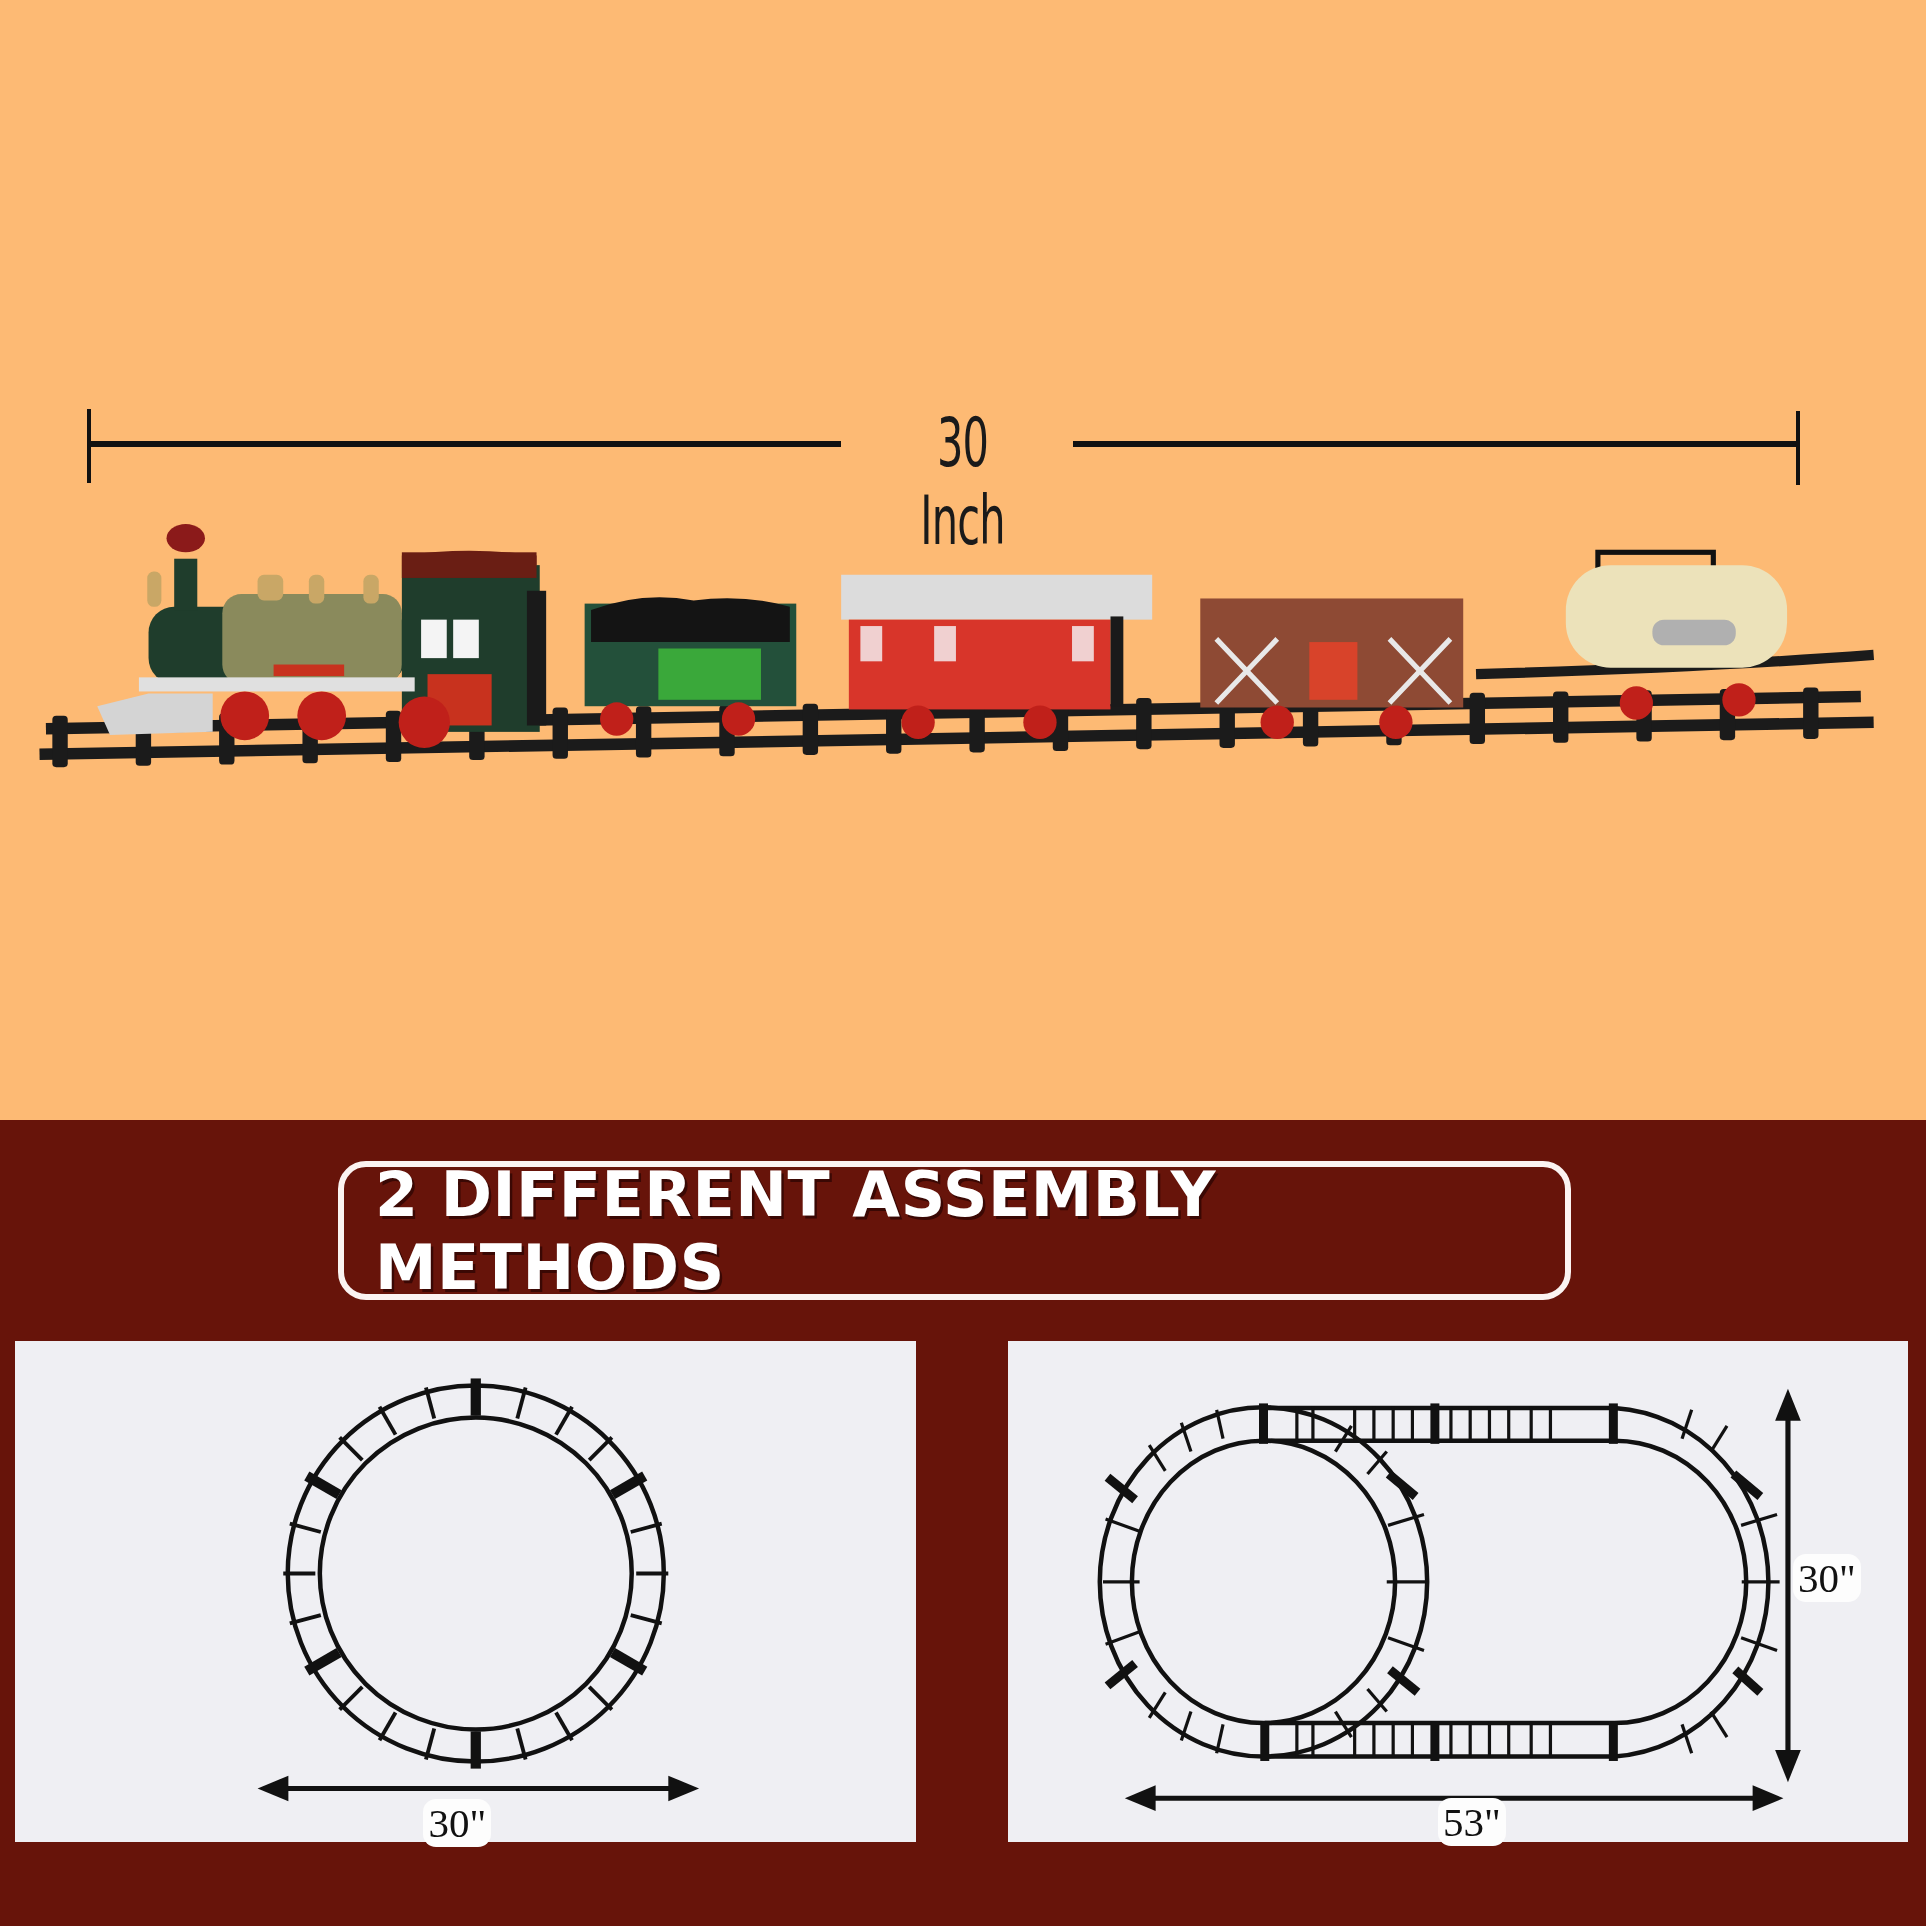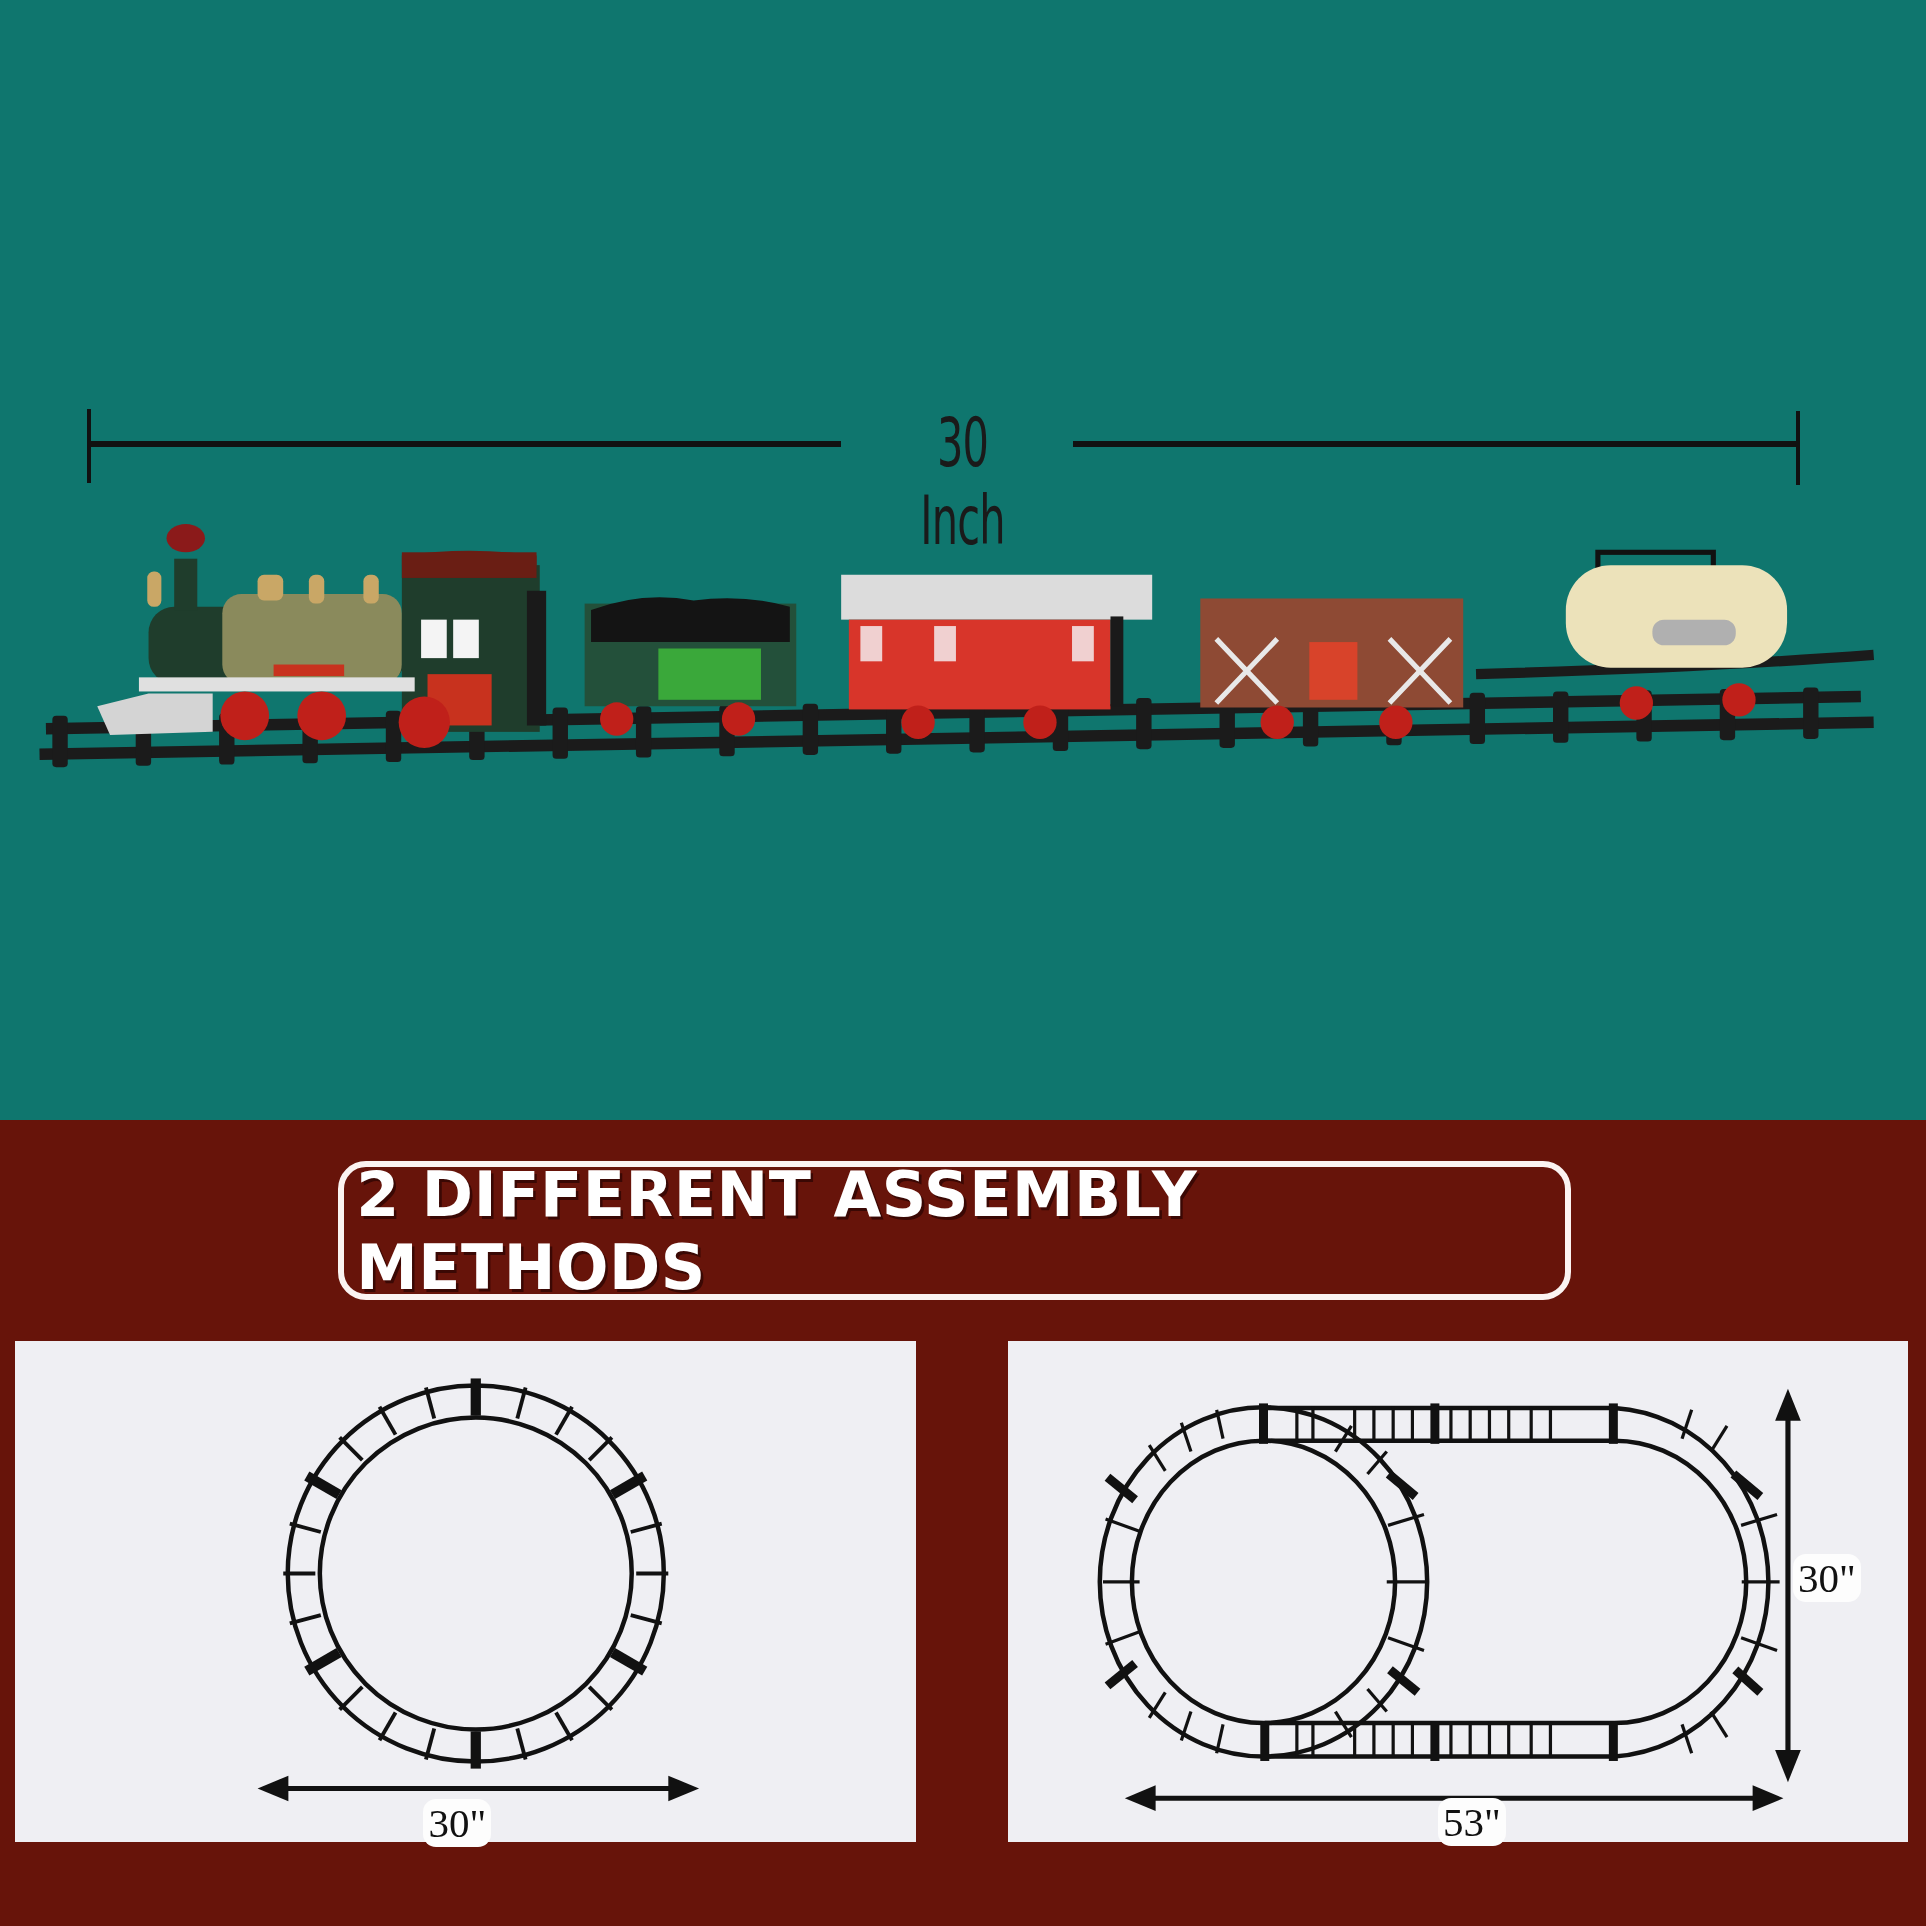--- a/index.html
+++ b/index.html
@@ -1,34 +1,34 @@
 <!DOCTYPE html>
 <html style="font-size:10.3px"><head>
 <meta charset="utf-8">
 <style>
   html, body { margin: 0; padding: 0; }
   body {
     width: 1926px; height: 1926px; position: relative; overflow: hidden;
     background: #ffffff;
     font-family: "DejaVu Sans", sans-serif;
   }
-  .top-section { position: absolute; left: 0; top: 0; width: 1926px; height: 1120px; background: #0f766e; }
+  .top-section { position: absolute; left: 0; top: 0; width: 1926px; height: 1120px; background: #fdba74; }
   .measure-line { position: absolute; top: 441px; height: 6.4px; background: #111; }
   .measure-cap { position: absolute; width: 3.9px; background: #111; }
   .measure-label {
     position: absolute; left: 847px; top: 404px; width: 231px; text-align: center;
     font-family: "DejaVu Sans", sans-serif; font-size: 67px; color: #1a1a1a;
     transform: scaleX(0.62); transform-origin: center; letter-spacing: -1.3px;
   }
   .train-svg { position: absolute; left: 0; top: 501px; }
   .bottom-section { position: absolute; left: 0; top: 1120px; width: 1926px; height: 806px; background: #67140a; }
   .banner {
     position: absolute; left: 338px; top: 1161px; width: 1233px; height: 139px;
     border: 6.4px solid #fbf3f1; border-radius: 28px; box-sizing: border-box;
-    display: flex; align-items: center; justify-content: center;
+    display: flex; align-items: center; justify-content: center; padding-left: 19px;
   }
   .banner-text {
     font-family: "DejaVu Sans", sans-serif; font-weight: bold; font-size: 63px;
     color: #ffffff; letter-spacing: 0.6px; transform: scaleX(0.98);
     text-shadow: 2.6px 3.2px 0 #3a0804;
   }
   .panel { position: absolute; top: 1341px; height: 501px; background: #efeff3; }
   .panel-left { left: 15.4px; width: 901px; }
   .panel-right { left: 1008px; width: 900px; }
   .dim-label {

